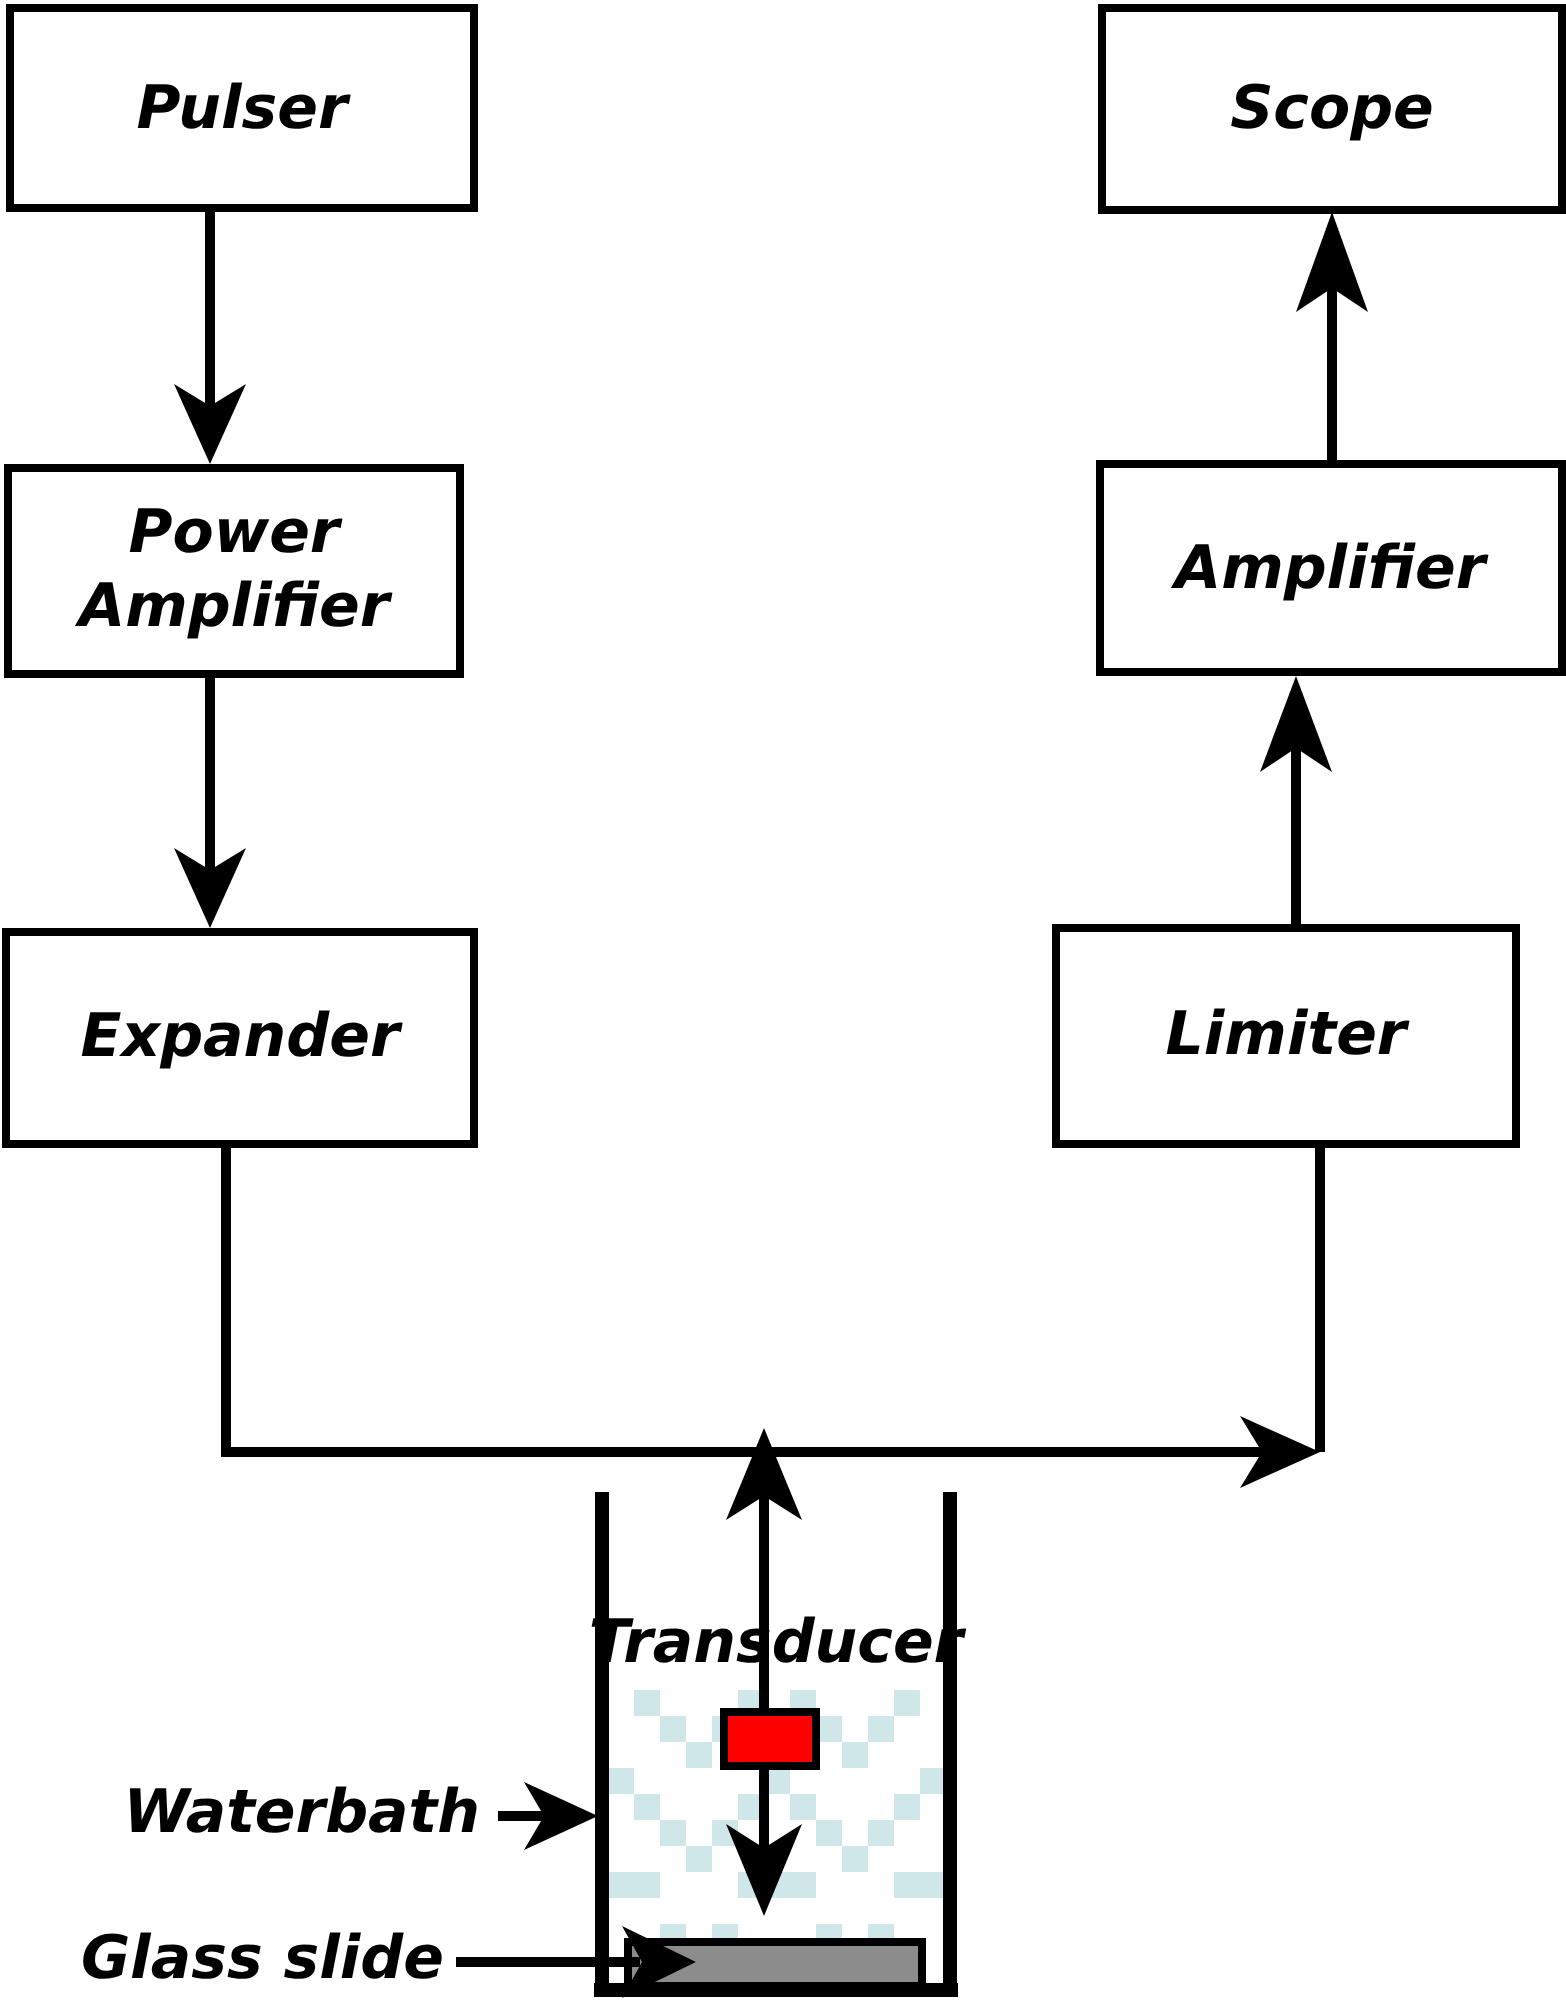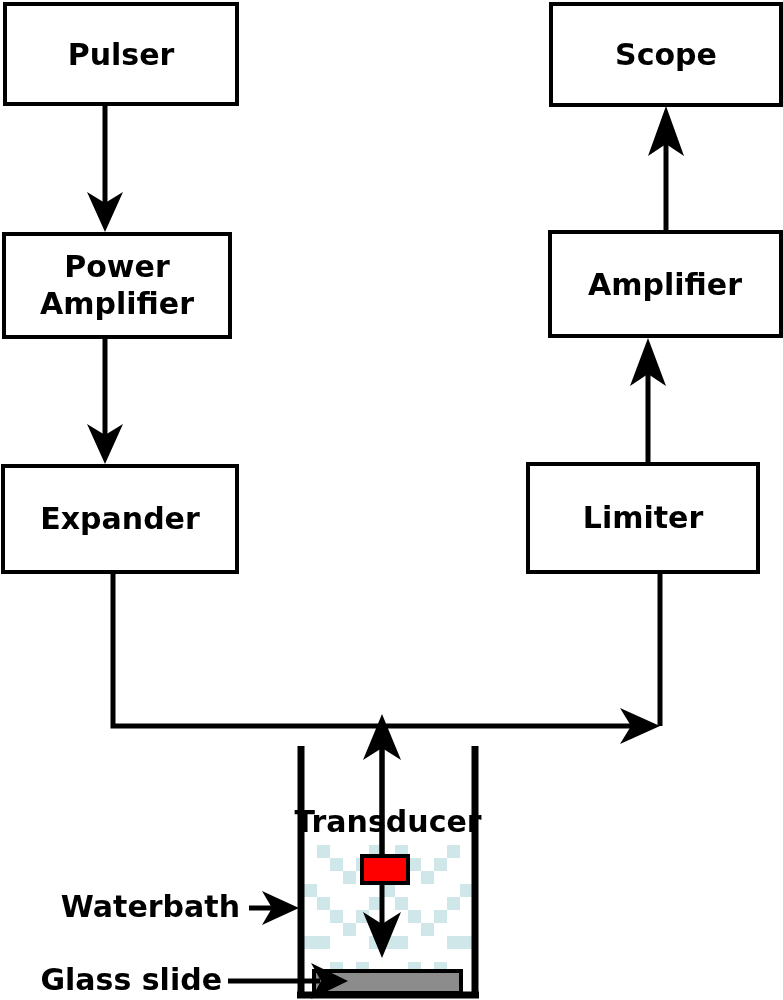--- a/index.html
+++ b/index.html
@@ -8,20 +8,21 @@
     padding: 0;
     background: #ffffff;
   }
   #stage {
     position: relative;
     width: 783px;
     height: 1000px;
     background: #ffffff;
     overflow: hidden;
     font-family: "DejaVu Sans", "Liberation Sans", sans-serif;
+    font-style: italic;
   }
   #diagram-svg {
     position: absolute;
     left: 0;
     top: 0;
     width: 783px;
     height: 1000px;
   }
   .box-rect {
     fill: #ffffff;

